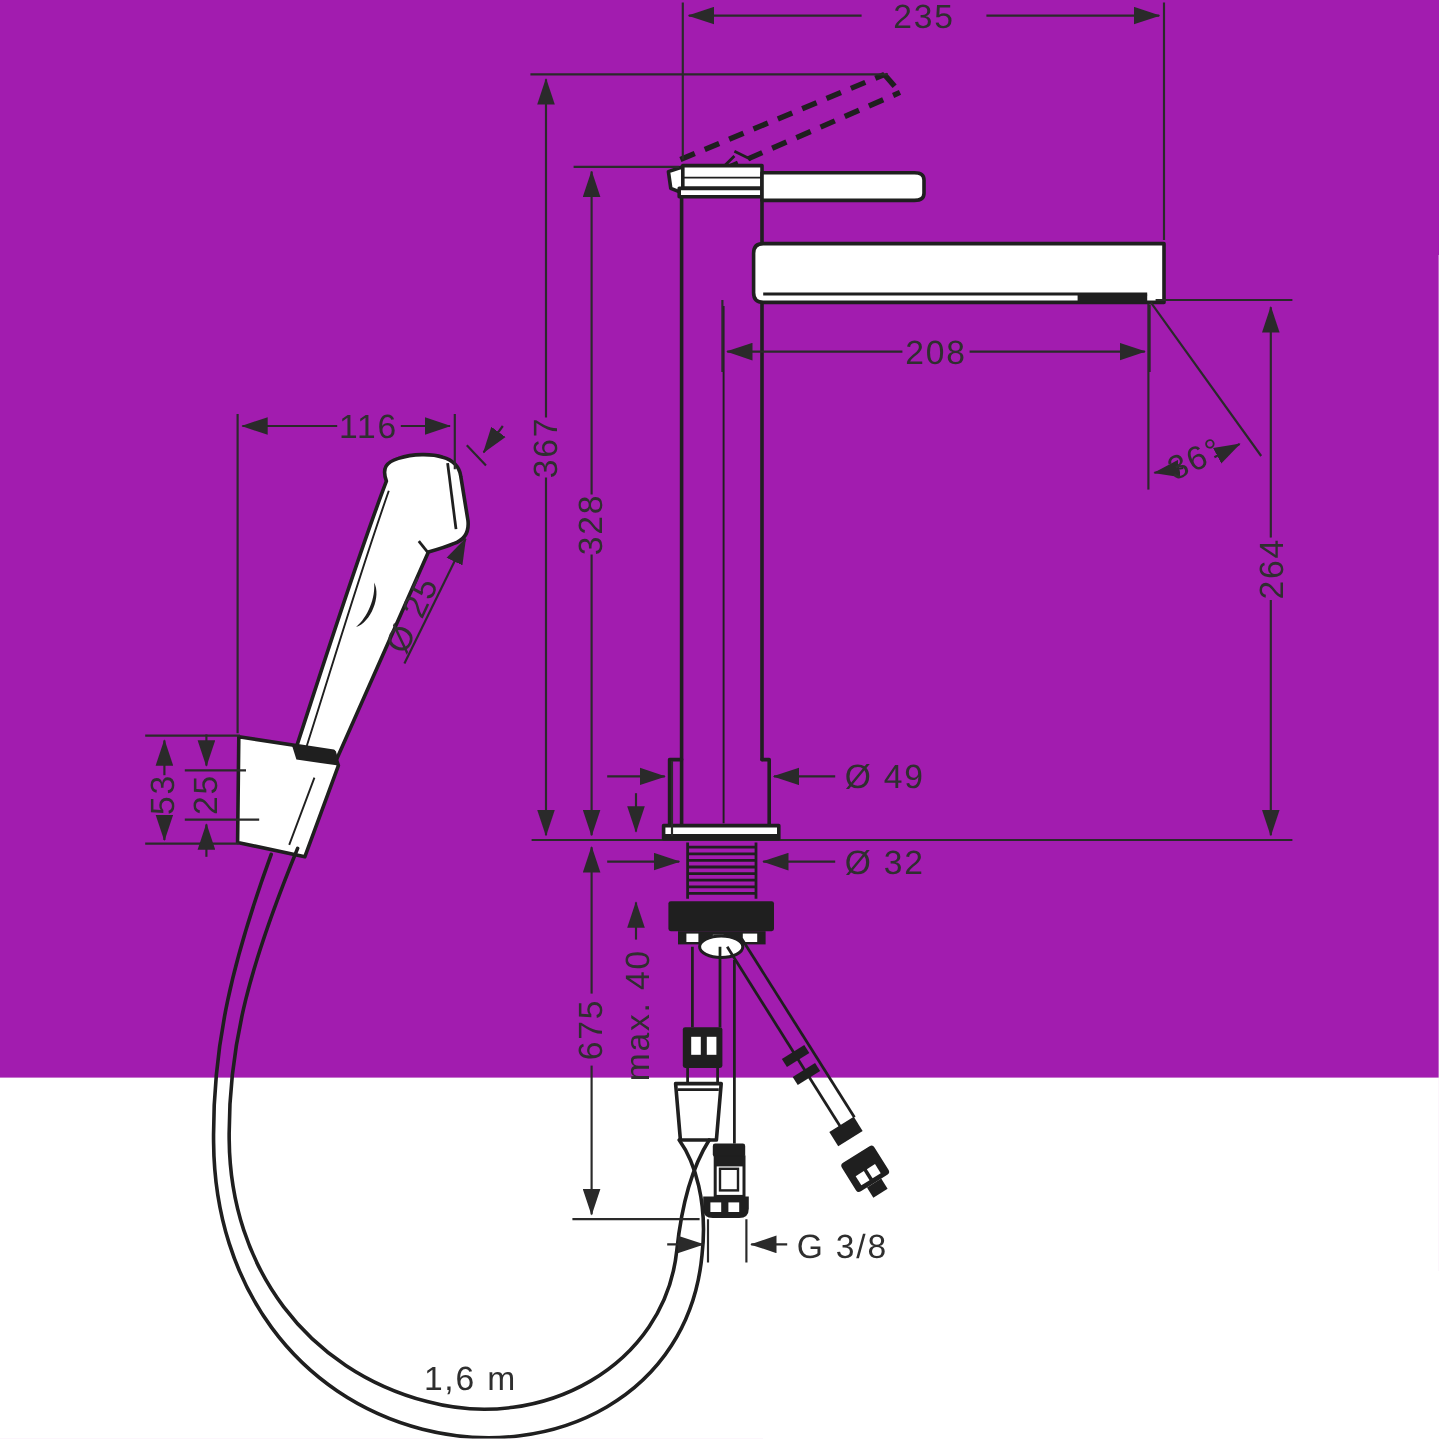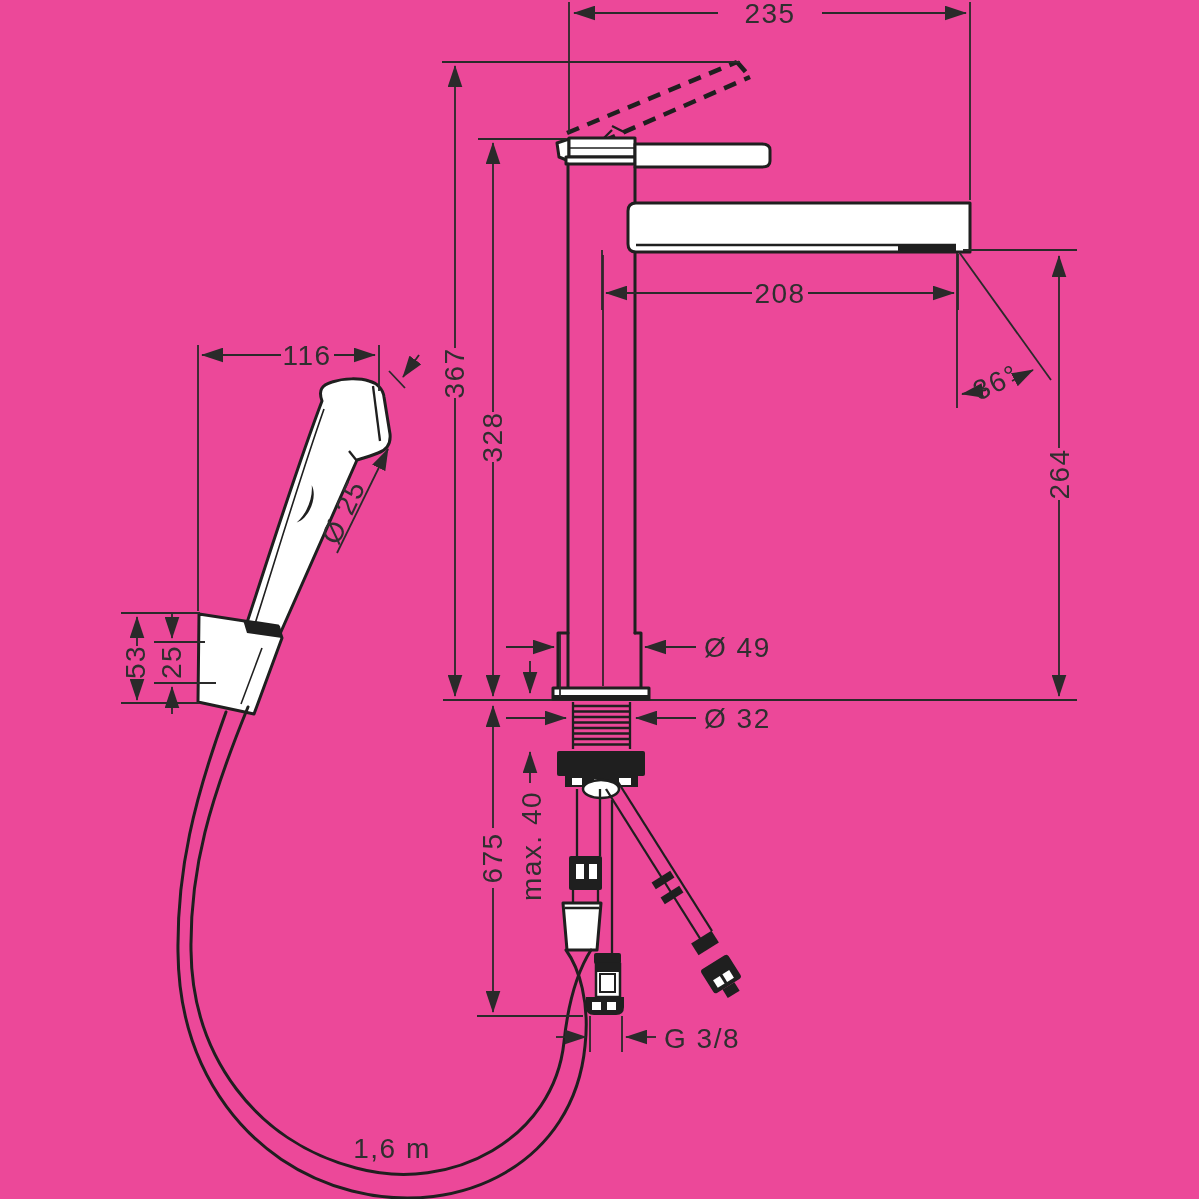--- a/index.html
+++ b/index.html
@@ -1,17 +1,17 @@
 <!DOCTYPE html>
 <html><head>
 <meta charset="utf-8">
 <style>
   html,body{margin:0;padding:0;background:#ffffff;}
   body{width:1199px;height:1199px;font-family:"Liberation Sans",sans-serif;}
-  #stage{width:1199px;height:1199px;position:relative;background:#ec4899;}
+  #stage{width:1199px;height:898px;position:relative;background:#a21caf;}
   svg{display:block;}
   .ol{fill:none;stroke:#1f1f1f;stroke-width:3;stroke-linejoin:round;stroke-linecap:round;}
   .olf{fill:#ffffff;stroke:#1f1f1f;stroke-width:3;stroke-linejoin:round;}
   .thin{fill:none;stroke:#1f1f1f;stroke-width:1.6;}
   .med{fill:none;stroke:#1f1f1f;stroke-width:2.3;}
   .blk{fill:#1f1f1f;stroke:none;}
   .wht{fill:#ffffff;stroke:none;}
   .dim{fill:none;stroke:#2a2a2a;stroke-width:1.8;stroke-linecap:butt;}
   .dima{fill:none;stroke:#2a2a2a;stroke-width:1.8;marker-end:url(#ah);}
   .dash{fill:none;stroke:#1f1f1f;stroke-width:4.5;stroke-dasharray:13 9;stroke-linecap:butt;}

